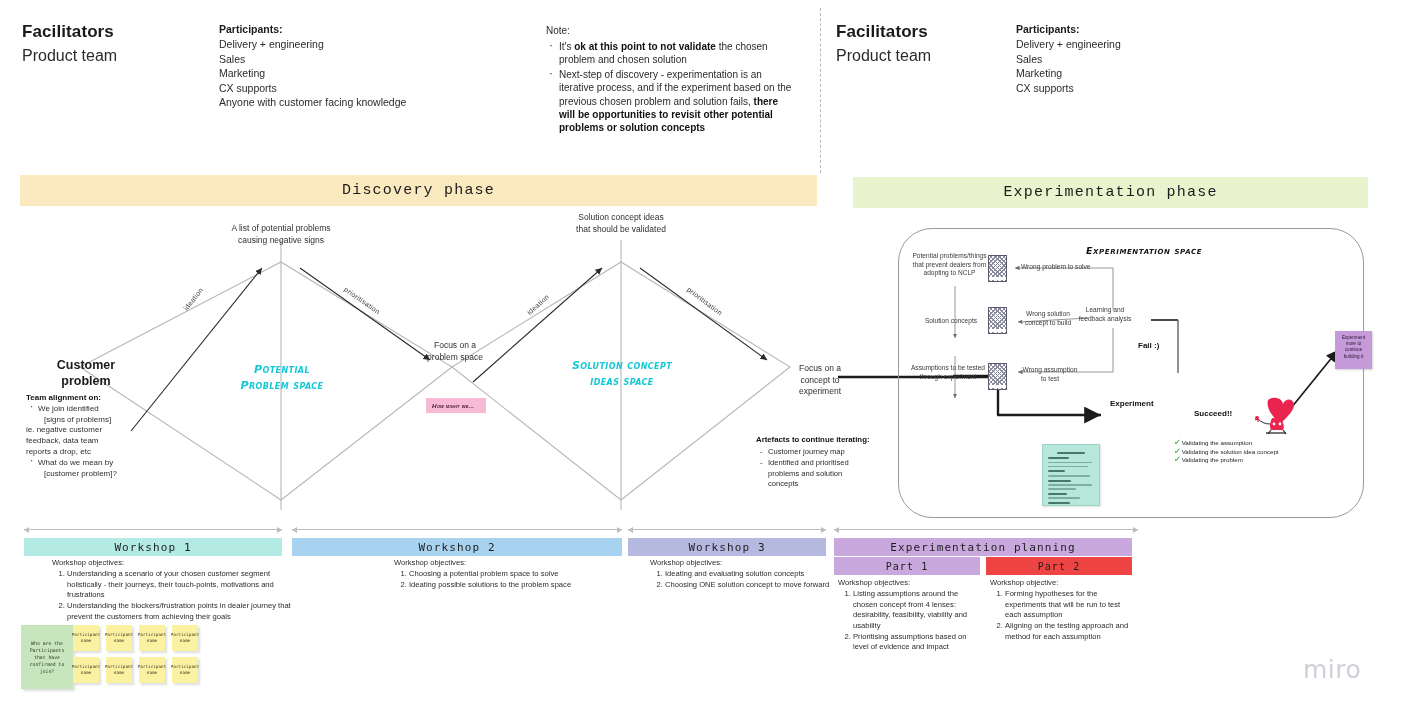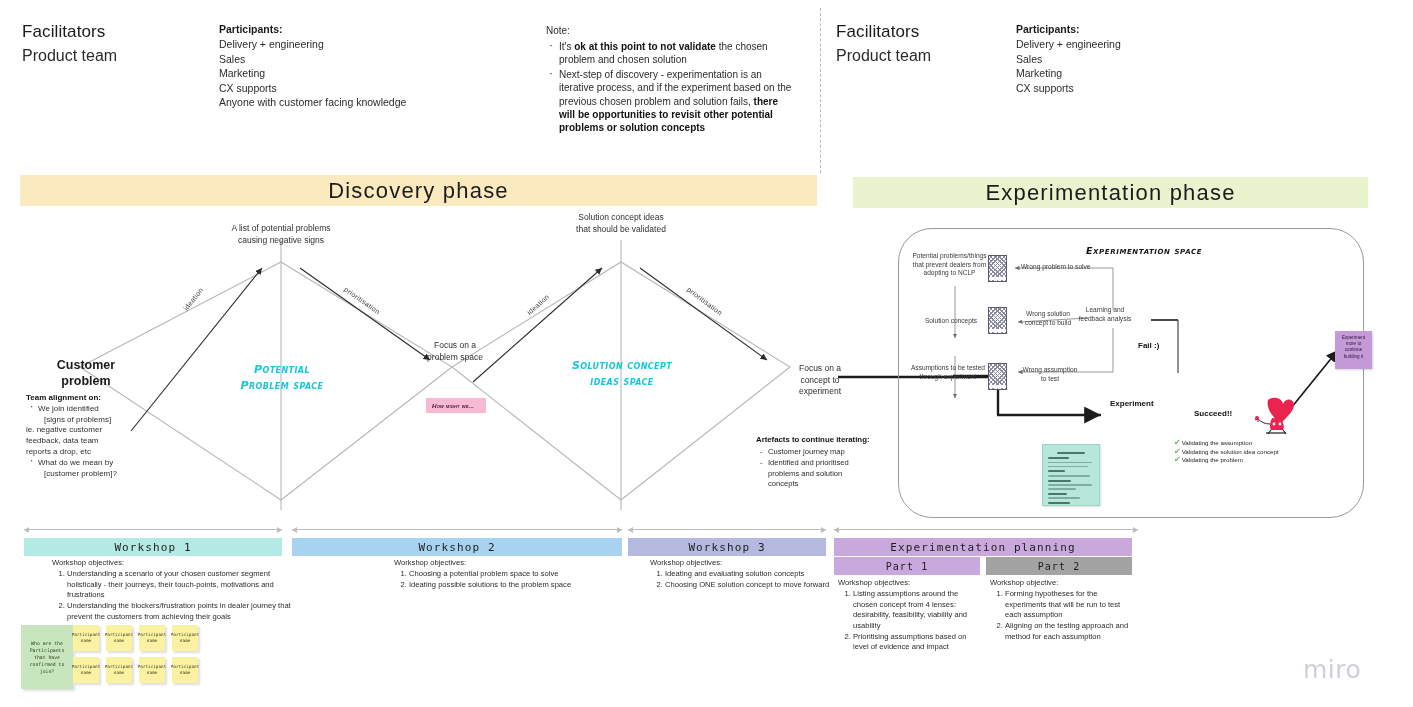--- a/index.html
+++ b/index.html
@@ -5,42 +5,42 @@
   html,body{margin:0;padding:0;background:#ffffff;}
   body{
     width:1413px;height:707px;position:relative;overflow:hidden;
     font-family:"Liberation Sans","DejaVu Sans",sans-serif;
     color:#1a1a1a;
     -webkit-font-smoothing:antialiased;
   }
   .abs{position:absolute;}
 
   
-  .facil-title{font-size:17px;font-weight:normal;letter-spacing:.1px;line-height:20px;}
+  .facil-title{font-size:17px;font-weight:bold;letter-spacing:.1px;line-height:20px;}
   .facil-sub{font-size:16px;font-weight:normal;line-height:21px;margin-top:3px;color:#2b2b2b;}
   .part-head{font-size:10.5px;font-weight:bold;line-height:15px;}
   .part-line{font-size:10.5px;line-height:14.6px;color:#2b2b2b;}
 
   .note-head{font-size:10px;line-height:14px;color:#2b2b2b;}
   .note-list{margin:2px 0 0 0;padding-left:13px;list-style:none;}
   .note-list li{font-size:10px;line-height:13.4px;color:#2b2b2b;position:relative;margin-bottom:1px;}
   .note-list li:before{content:"·";position:absolute;left:-10px;top:-1px;font-size:12px;}
   .note-list b{font-weight:bold;color:#121212;}
 
   
   .divider{
     border-left:1px dashed #b9b9b9;
     width:0;
   }
 
   
   .phase{
     height:31px;display:flex;align-items:center;justify-content:center;
-    font-family:Liberation Sans, sans-serif;
-    font-size:22px;letter-spacing:1.2px;color:#1c1c1c;
+    font-family:Liberation Mono, monospace;
+    font-size:15px;letter-spacing:1.2px;color:#1c1c1c;
   }
   .phase-discovery{background:#fbe9bf;}
   .phase-experiment{background:#e9f3cd;}
 
   .dia-label{
     font-family:"DejaVu Sans","Liberation Sans",sans-serif;
     color:#16c7d6;font-weight:bold;font-style:italic;
     font-size:11px;line-height:16px;text-align:center;
     letter-spacing:.4px;font-variant:small-caps;
   }
@@ -432,21 +432,21 @@
   <span>Part 1</span>
 </div>
 <div class="abs" style="left:838px;top:577px;width:142px;">
   <div class="ws-obj-head">Workshop objectives:</div>
   <ol class="ws-ol">
     <li>Listing assumptions around the chosen concept from 4 lenses: desirability, feasibility, viability and usability</li>
     <li>Prioritising assumptions based on level of evidence and impact</li>
   </ol>
 </div>
 
-<div class="abs ws-bar" style="left:986px;top:557px;width:146px;background:#a3a3a3;font-size:10px;">
+<div class="abs ws-bar" style="left:986px;top:557px;width:146px;background:#ef4444;font-size:10px;">
   <span>Part 2</span>
 </div>
 <div class="abs" style="left:990px;top:577px;width:142px;">
   <div class="ws-obj-head">Workshop objective:</div>
   <ol class="ws-ol">
     <li>Forming hypotheses for the experiments that will be run to test each assumption</li>
     <li>Aligning on the testing approach and method for each assumption</li>
   </ol>
 </div>
 

